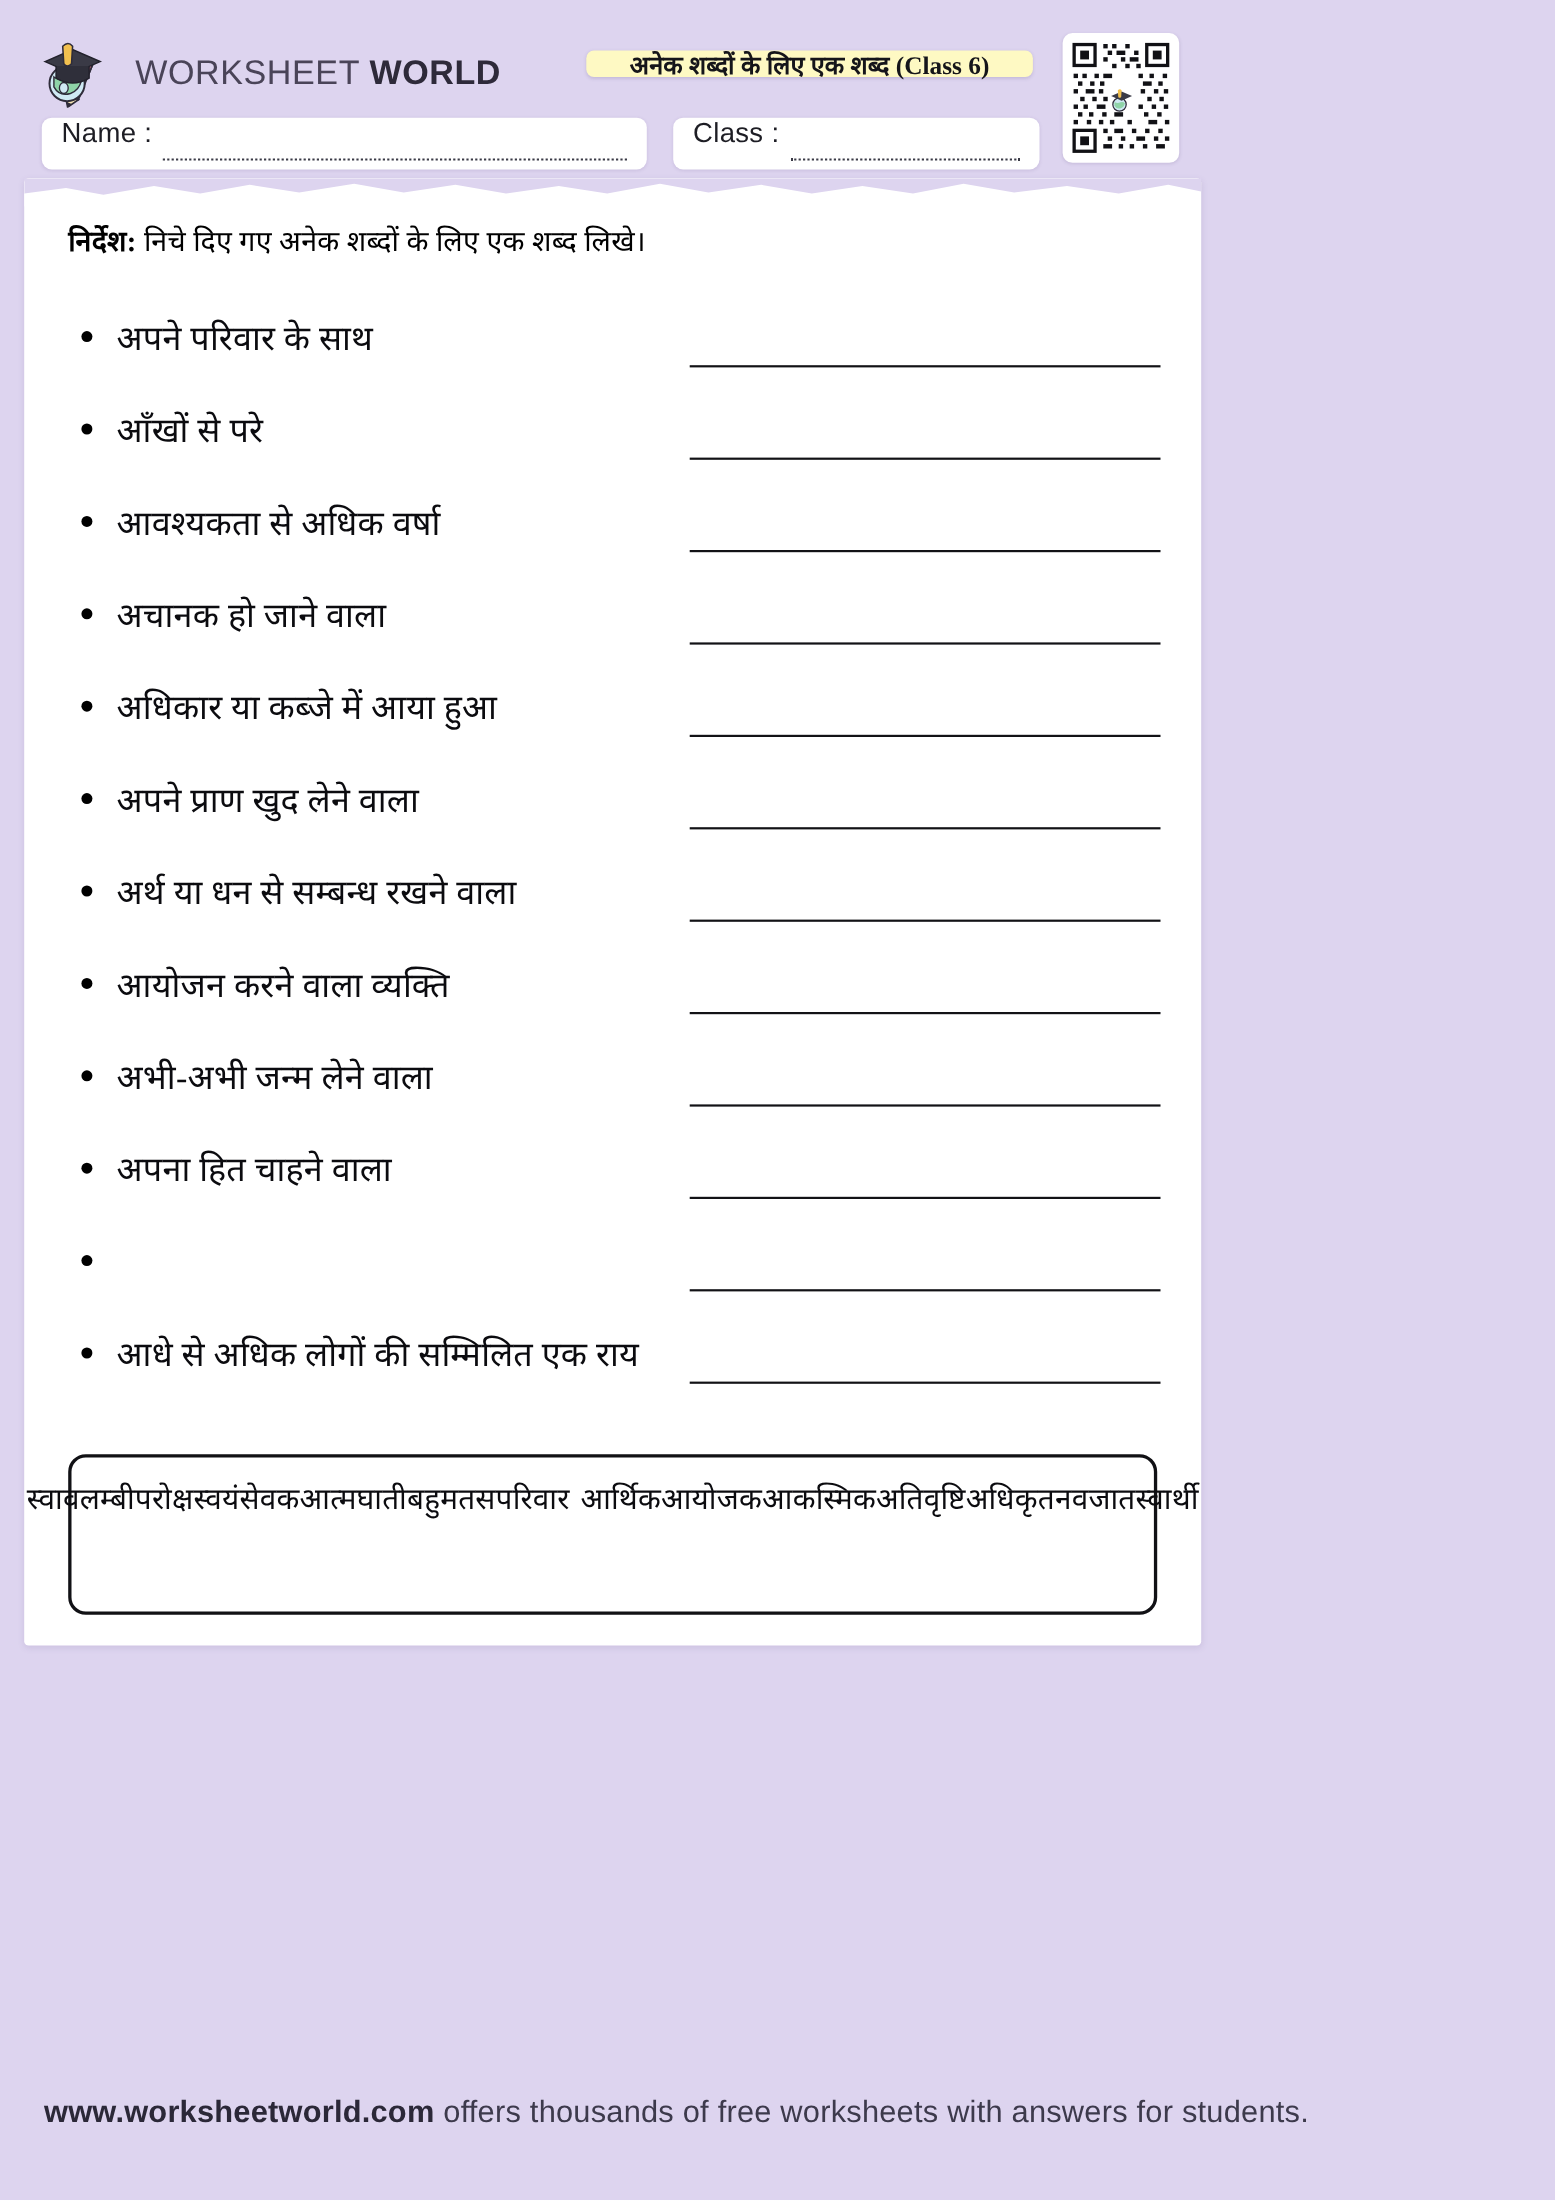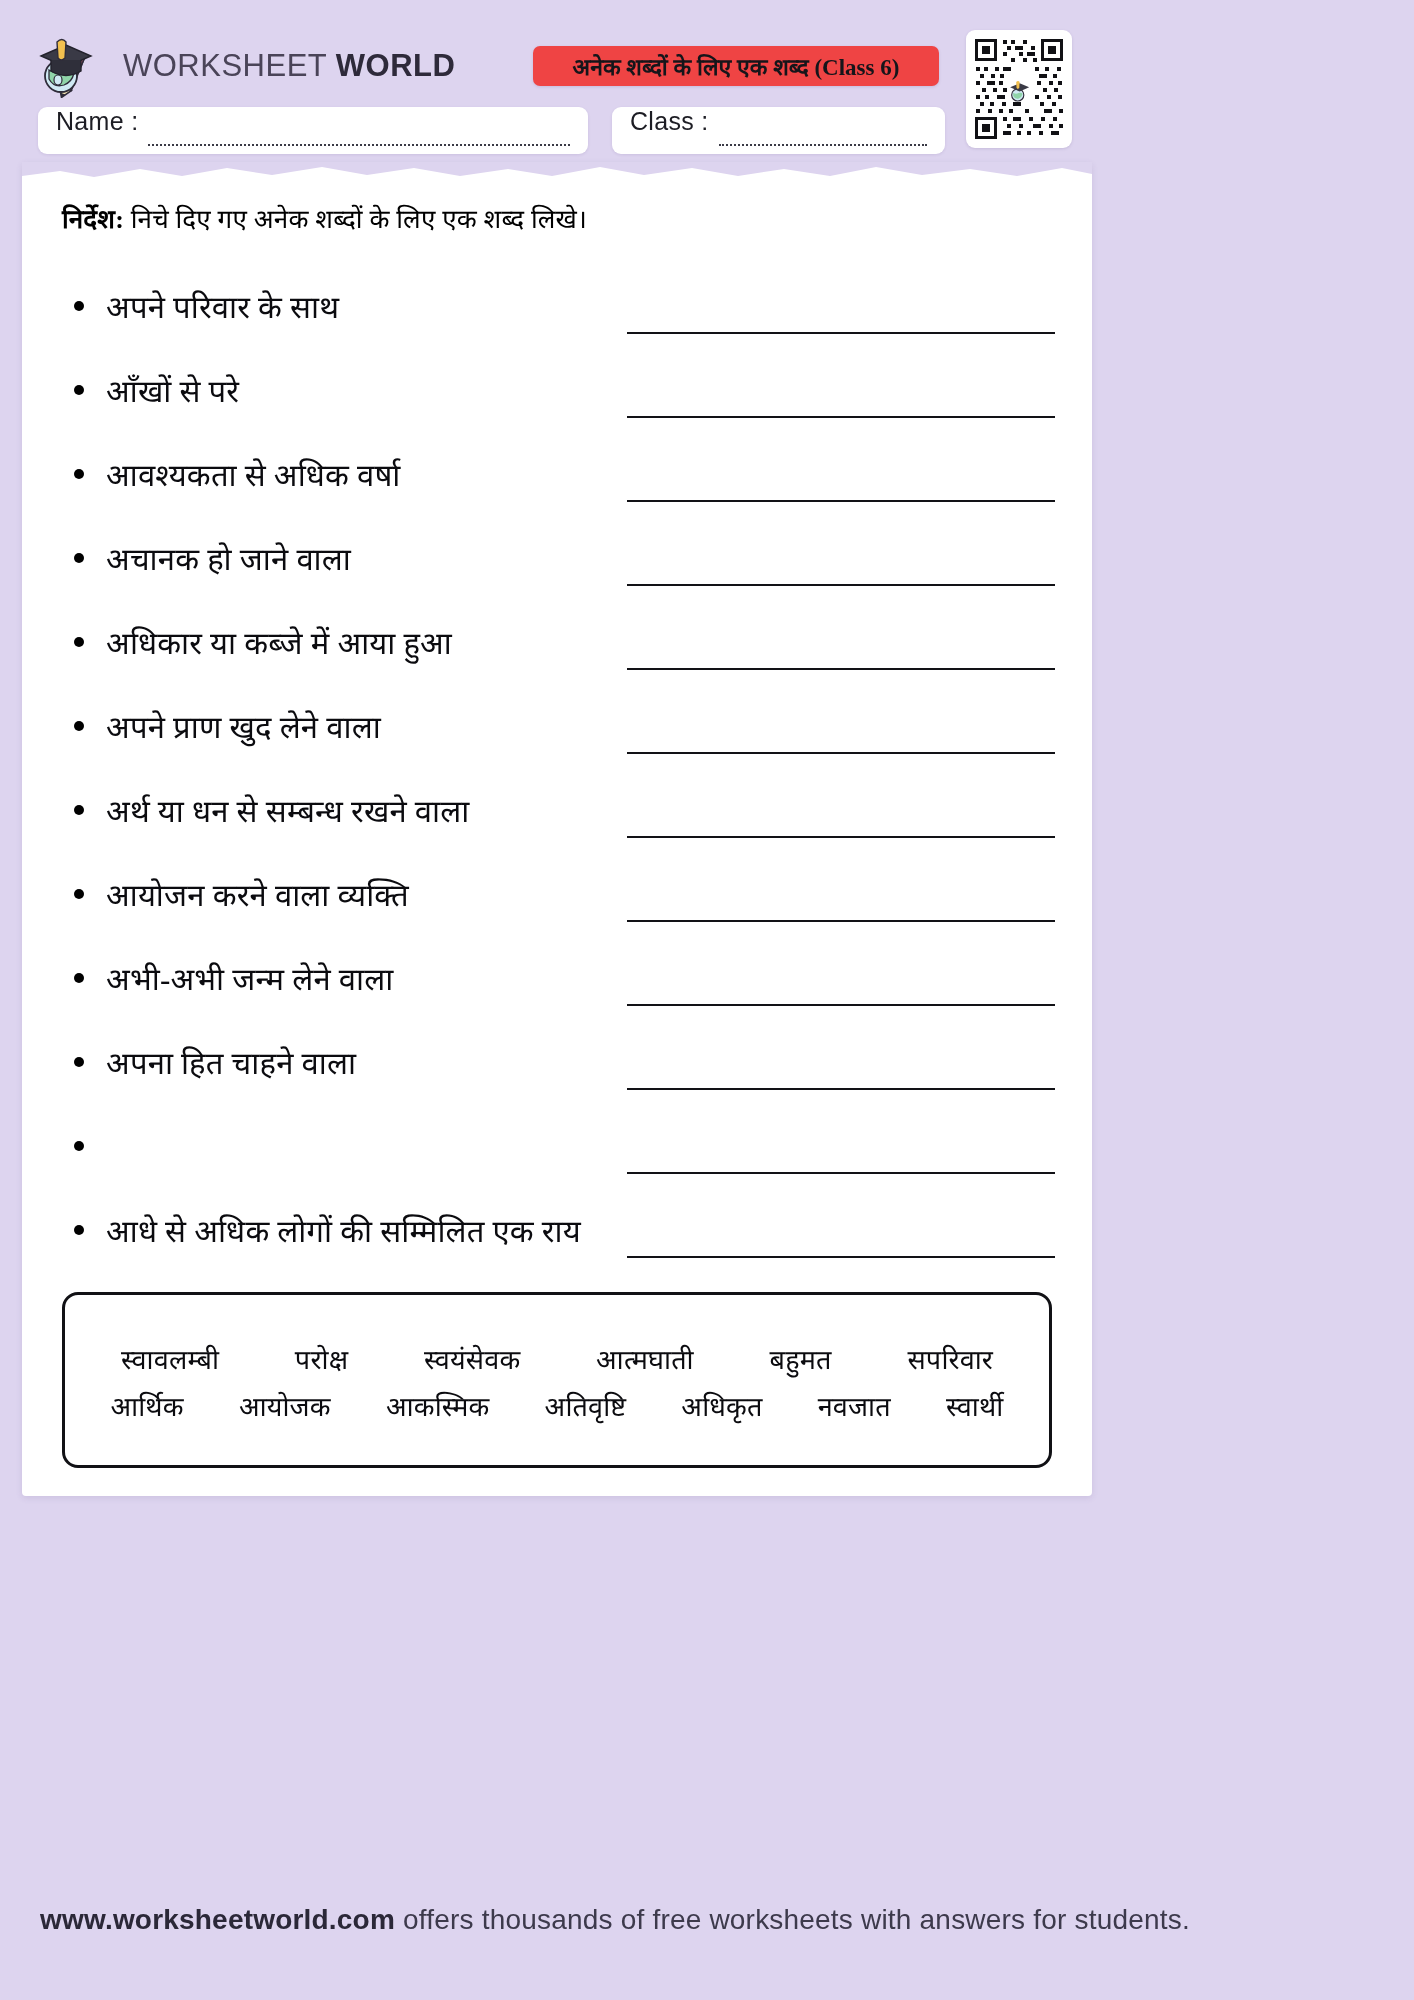--- a/index.html
+++ b/index.html
@@ -46,22 +46,22 @@
     color: #4a4458;
     font-weight: 400;
     white-space: nowrap;
   }
   .brand-text b { color: #2e2a3a; font-weight: 700; }
 
   .title-badge {
     position: absolute;
     left: 533px; top: 46px;
     min-width: 406px;
-    height: 40px;
-    background: #ef4444;
+    height: 24px;
+    background: #fef9c3;
     border-radius: 7px;
     display: flex;
     align-items: center;
     justify-content: center;
     padding: 0 16px;
     box-shadow: 0 1px 3px rgba(80,60,120,0.16);
   }
   .title-badge span {
     font-family: "Liberation Serif", "DejaVu Serif", serif;
     font-size: 23px;
@@ -176,26 +176,26 @@
     width: 428px;
     border-bottom: 2.6px solid #121216;
   }
 
   
   .wordbank {
     position: absolute;
     left: 40px;
     bottom: 28px;
     width: 990px;
-    height: 176px;
+    height: 146px;
     border: 3px solid #111115;
     border-radius: 16px;
     padding: 18px 18px 14px;
     display: flex;
-    flex-direction: column;
+    flex-direction: row;
     justify-content: center;
     gap: 10px;
   }
   .wb-row {
     display: flex;
     justify-content: space-around;
     align-items: baseline;
   }
   .wb-row span {
     font-family: "Liberation Serif", "DejaVu Serif", serif;

